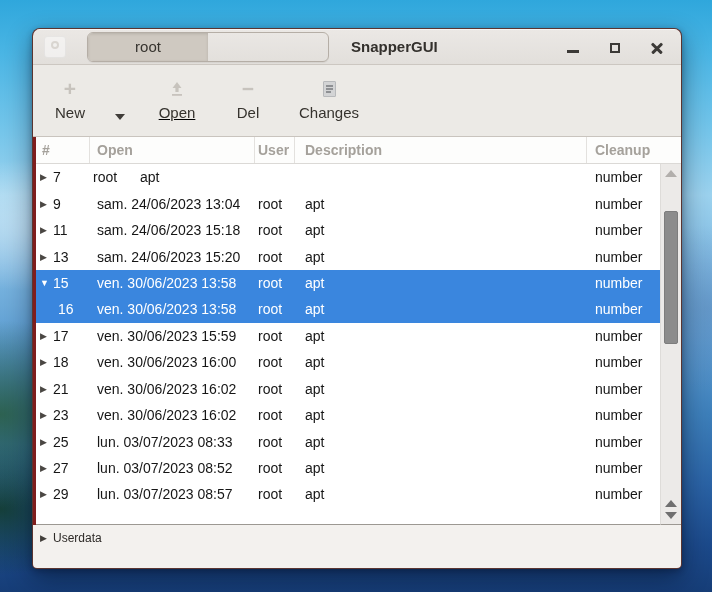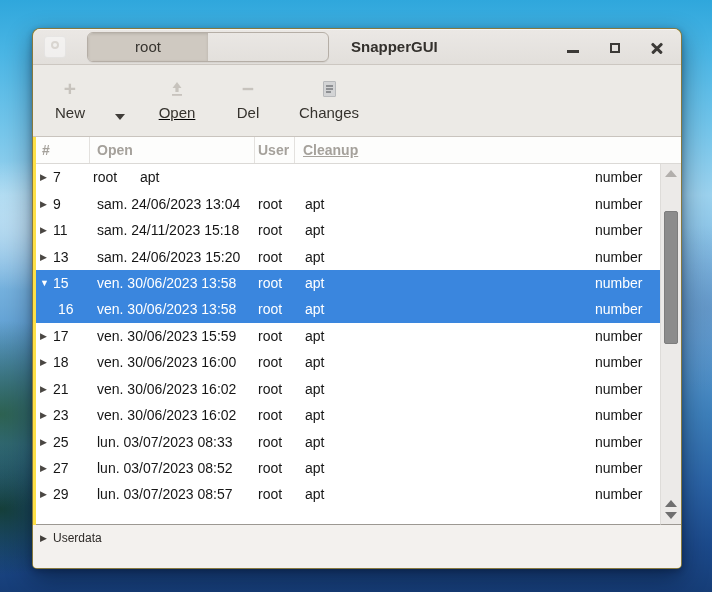--- a/index.html
+++ b/index.html
@@ -10,21 +10,21 @@
       radial-gradient(55% 16% at 14% 38%, rgba(255,255,255,0.50), rgba(255,255,255,0) 72%),
       radial-gradient(30% 22% at 0% 70%, rgba(42,92,62,0.85), rgba(42,92,62,0) 72%),
       radial-gradient(22% 16% at 0% 86%, rgba(18,58,40,0.85), rgba(18,58,40,0) 70%),
       radial-gradient(28% 20% at 100% 52%, rgba(90,130,180,0.45), rgba(90,130,180,0) 70%),
       linear-gradient(180deg, #2fa7dc 0%, #4ab5e4 9%, #74c5ea 22%, #9cd2ee 33%,
         #7fb9e2 45%, #5b9bd0 58%, #3d7fba 70%, #2a62a4 82%, #1c4a8b 92%, #163d77 100%);
   }
 
   .window {
     position:absolute; left:32px; top:28px; width:650px; height:541px;
-    background:#fde047;
+    background:#7f1d1d;
     border:1px solid rgba(70,66,60,0.65);
     border-radius:8px 8px 5px 5px;
     box-shadow:0 10px 26px rgba(0,10,30,0.45), 0 2px 6px rgba(0,10,30,0.3);
     display:flex; flex-direction:column; overflow:hidden;
   }
 
   
   .titlebar {
     height:36px; flex:0 0 36px;
     background:linear-gradient(180deg,#ebe8e5,#e2dfdb);
@@ -121,21 +121,21 @@
   .grid { display:flex; flex-direction:column; flex:1 1 auto; min-height:0; }
   .hdr-row { display:flex; height:27px; flex:0 0 27px; background:#fdfdfc; border-bottom:1px solid #dbd9d6; }
   .hdr-cell {
     font-size:14px; font-weight:bold; color:#a5a19b;
     display:flex; align-items:center; border-right:1px solid #e3e1de;
   }
   .hc-num { width:54px; padding-left:6px; }
   .hc-date { width:165px; padding-left:7px; }
   .hc-user { width:40px; padding-left:3px; }
   .hc-desc { flex:1 1 auto; padding-left:10px; }
-  .hc-clean { width:94px; padding-left:8px; border-right:none;text-decoration:underline; }
+  .hc-clean { width:94px; padding-left:8px; border-right:none; }
 
   .body-wrap { display:flex; flex:1 1 auto; min-height:0; }
   .tbody { flex:1 1 auto; background:#ffffff; display:flex; flex-direction:column; border-bottom:1px solid #9c9892; }
   .row { display:flex; height:26.45px; flex:0 0 26.45px; font-size:14px; color:#161616; align-items:center; }
   .row.selected { background:var(--selection-blue,#3a86de); color:#ffffff; }
   .cell { display:flex; align-items:center; height:100%; }
   .c-num { width:54px; padding-left:4px; }
   .expander { width:13px; font-size:9px; color:#4a4743; text-align:left; }
   .row.selected .expander { color:#ffffff; }
   .row.child .c-num { padding-left:22px; }
@@ -243,20 +243,21 @@
       <div class="tb-label">Changes</div>
     </div>
   </div>
 
   <div class="content">
     <div class="grid">
       <div class="hdr-row">
         <div class="hdr-cell hc-num">#</div>
         <div class="hdr-cell hc-date">Open</div>
         <div class="hdr-cell hc-user">User</div>
+        <div class="hdr-cell hc-desc">Description</div>
         <div class="hdr-cell hc-clean">Cleanup</div>
       </div>
       <div class="body-wrap">
         <div class="tbody">
             <div class="row">
     <div class="cell c-num">
       <span class="expander">▶</span>
       <span>7</span>
     </div>
     <div class="cell c-user">root</div>
@@ -271,21 +272,21 @@
     <div class="cell c-date">sam. 24/06/2023 13:04</div>
     <div class="cell c-user">root</div>
     <div class="cell c-desc">apt</div>
     <div class="cell c-clean">number</div>
   </div>
             <div class="row">
     <div class="cell c-num">
       <span class="expander">▶</span>
       <span>11</span>
     </div>
-    <div class="cell c-date">sam. 24/11/2023 15:18</div>
+    <div class="cell c-date">sam. 24/06/2023 15:18</div>
     <div class="cell c-user">root</div>
     <div class="cell c-desc">apt</div>
     <div class="cell c-clean">number</div>
   </div>
             <div class="row">
     <div class="cell c-num">
       <span class="expander">▶</span>
       <span>13</span>
     </div>
     <div class="cell c-date">sam. 24/06/2023 15:20</div>

